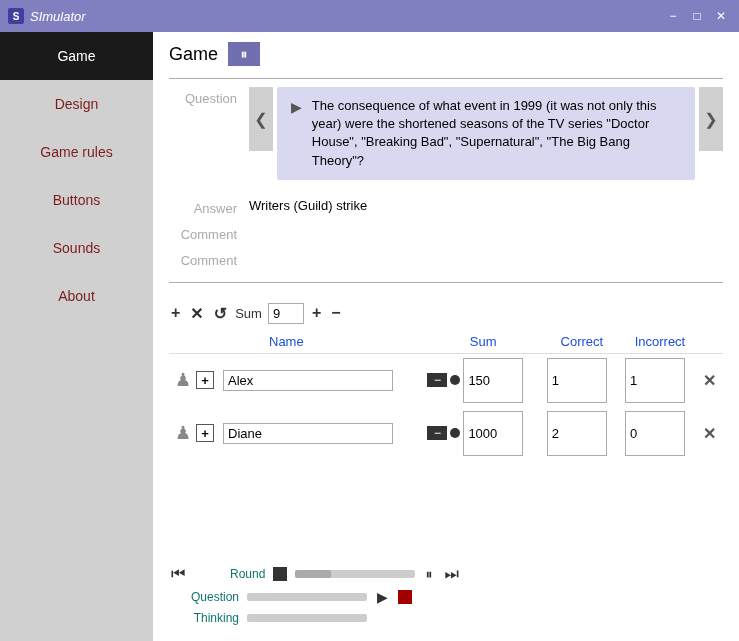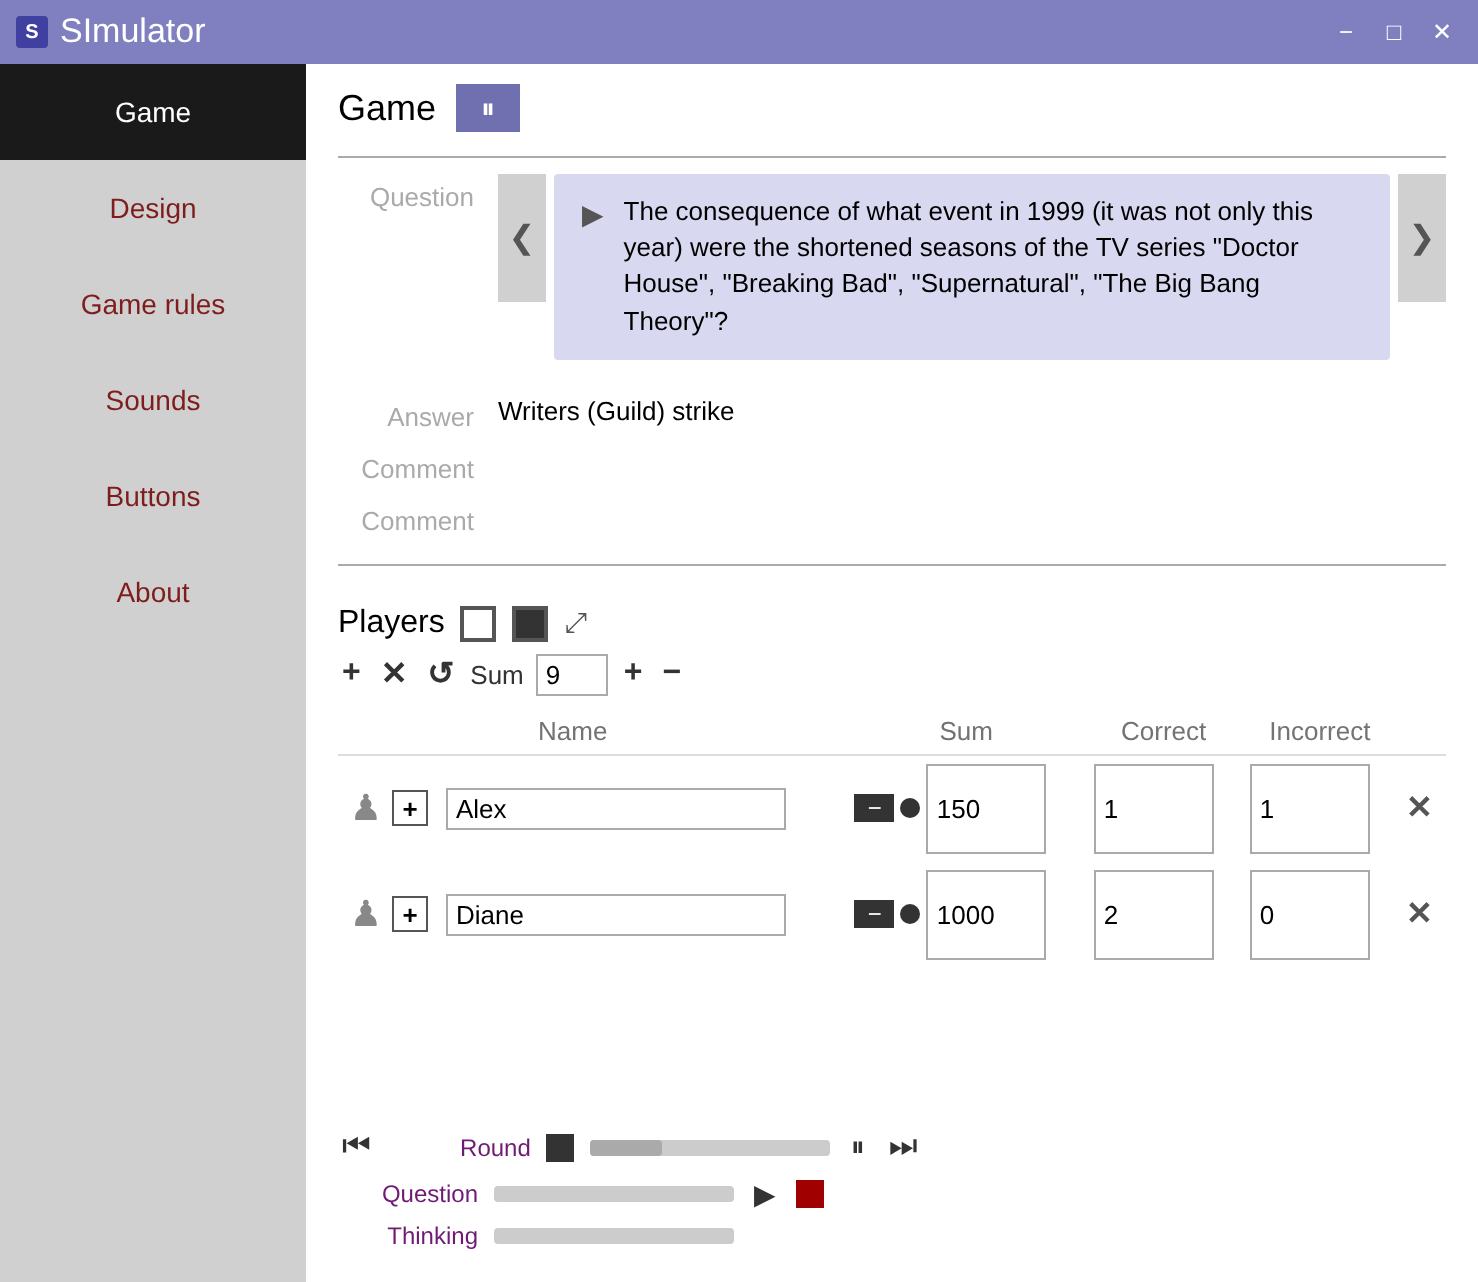--- a/index.html
+++ b/index.html
@@ -30,21 +30,22 @@
       margin-right: 6px;
       display: flex;
       align-items: center;
       justify-content: center;
       font-size: 10px;
       color: white;
       font-weight: bold;
     }
     .titlebar-title {
       flex: 1;
-      font-size: 17px;
+      font-size: 13px;
+      font-style: italic;
     }
     .titlebar-controls {
       display: flex;
       gap: 4px;
     }
     .titlebar-btn {
       width: 20px;
       height: 20px;
       background: none;
       border: none;
@@ -247,21 +248,21 @@
     }
 
     
     .players-table {
       width: 100%;
       border-collapse: collapse;
       font-size: 13px;
     }
     .players-table th {
       text-align: center;
-      color: #737373;
+      color: #1d4ed8;
       padding: 4px 6px;
       border-bottom: 1px solid #ddd;
       font-weight: 400;
     }
     .players-table th.name-col { text-align: left; padding-left: 50px; }
     .players-table td {
       padding: 4px 4px;
       vertical-align: middle;
     }
     .player-icon {
@@ -325,21 +326,21 @@
     .control-row {
       display: flex;
       align-items: center;
       margin-bottom: 6px;
       gap: 8px;
     }
     .control-label {
       width: 70px;
       text-align: right;
       font-size: 12px;
-      color: #701a75;
+      color: #0f766e;
     }
     .seek-bar {
       width: 120px;
       height: 8px;
       background: #ccc;
       border-radius: 2px;
       position: relative;
     }
     .seek-bar-filled {
       height: 100%;
@@ -383,24 +384,24 @@
     <div class="sidebar-item active">
       <span>Game</span>
     </div>
     <div class="sidebar-item">
       <span>Design</span>
     </div>
     <div class="sidebar-item">
       <span>Game rules</span>
     </div>
     <div class="sidebar-item">
+      <span>Buttons</span>
+    </div>
+    <div class="sidebar-item">
       <span>Sounds</span>
-    </div>
-    <div class="sidebar-item">
-      <span>Buttons</span>
     </div>
     <div class="sidebar-item">
       <span>About</span>
     </div>
   </div>
 
   <div class="content">
 
     <div class="game-header">
       <span class="game-title">Game</span>
@@ -428,26 +429,20 @@
         <div>Comment</div>
       </div>
       <div class="answer-content">
         <span>Writers (Guild) strike</span>
       </div>
     </div>
 
     <hr class="divider-line" style="margin-top:8px;">
 
     <div class="players-section">
-      <div class="players-header">
-        <span class="players-title">Players</span>
-        <span class="view-icon"></span>
-        <span class="view-icon filled"></span>
-        <span class="expand-icon">⤢</span>
-      </div>
 
       <div class="players-toolbar">
         <button class="toolbar-btn">+</button>
         <button class="toolbar-btn">✕</button>
         <button class="toolbar-btn">↺</button>
         <span class="sum-label">Sum</span>
         <input class="sum-input" type="text" value="9" style="">
         <button class="toolbar-btn">+</button>
         <button class="toolbar-btn">−</button>
       </div>

